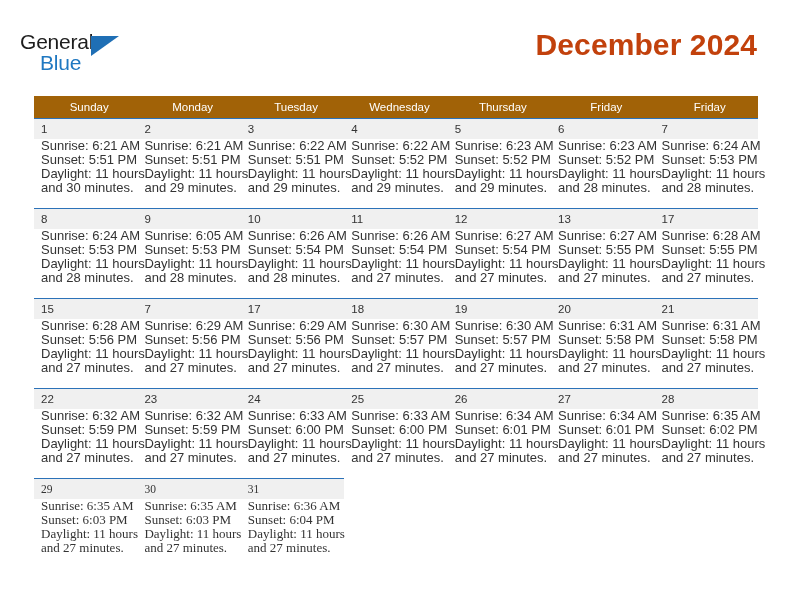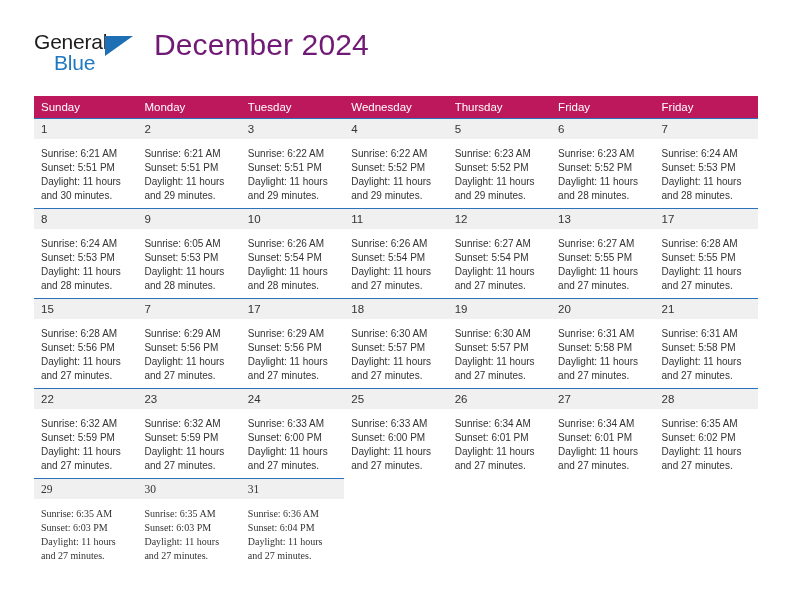--- a/index.html
+++ b/index.html
@@ -13,21 +13,22 @@
     font-family: "Liberation Sans", sans-serif;
     color: #222222;
     overflow: hidden;
     position: relative;
   }
 
   
   .page-header {
     display: flex;
     align-items: flex-start;
-    padding: 28px 34px 0 34px;
+    justify-content: space-between;
+    padding: 28px 34px 0 20px;
     box-sizing: border-box;
     height: 96px;
   }
 
   .brand {
     position: relative;
     width: 120px;
     height: 52px;
     flex: 0 0 auto;
   }
@@ -59,22 +60,22 @@
     border-bottom: 20px solid transparent;
   }
 
   .title-block {
     text-align: right;
     flex: 0 0 auto;
     padding-right: 1px;
   }
   .cal-title {
     font-size: 30px;
-    font-weight: normal;
-    color: #701a75;
+    font-weight: bold;
+    color: #c2410c;
     line-height: 34px;
     letter-spacing: 0.1px;
   }
   .cal-subtitle {
     font-size: 15px;
     font-weight: normal;
     color: #1d1d1d;
     line-height: 20px;
     margin-top: 7px;
   }
@@ -83,25 +84,25 @@
   .calendar-wrap {
     padding: 0 34px;
     box-sizing: border-box;
   }
   table.calendar {
     border-collapse: collapse;
     table-layout: fixed;
     width: 724px;
   }
   table.calendar th {
-    background: #be185d;
+    background: #a16207;
     color: #ffffff;
     font-size: 11.5px;
     font-weight: normal;
-    text-align: left;
+    text-align: center;
     padding: 5px 0 5px 7px;
     height: 20px;
     box-sizing: border-box;
     vertical-align: middle;
     border: none;
   }
   td.daycell {
     vertical-align: top;
     padding: 0;
     border: none;
@@ -118,22 +119,22 @@
   .daynum {
     background: #f0f0f0;
     font-size: 11.5px;
     color: #333333;
     padding: 3px 0 3px 7px;
     line-height: 14px;
     height: 20px;
     box-sizing: border-box;
   }
   .dayinfo {
-    padding: 8px 6px 0 7px;
-    font-size: 10px;
+    padding: 0 6px 0 7px;
+    font-size: 13px;
     line-height: 14px;
     color: #333333;
   }
   .dayinfo div {
     white-space: nowrap;
   }
   tr.weekrow { height: 90px; }
   tr.weekrow.last { height: 84px; font-family: Liberation Serif, serif; }
 </style>
 </head>

